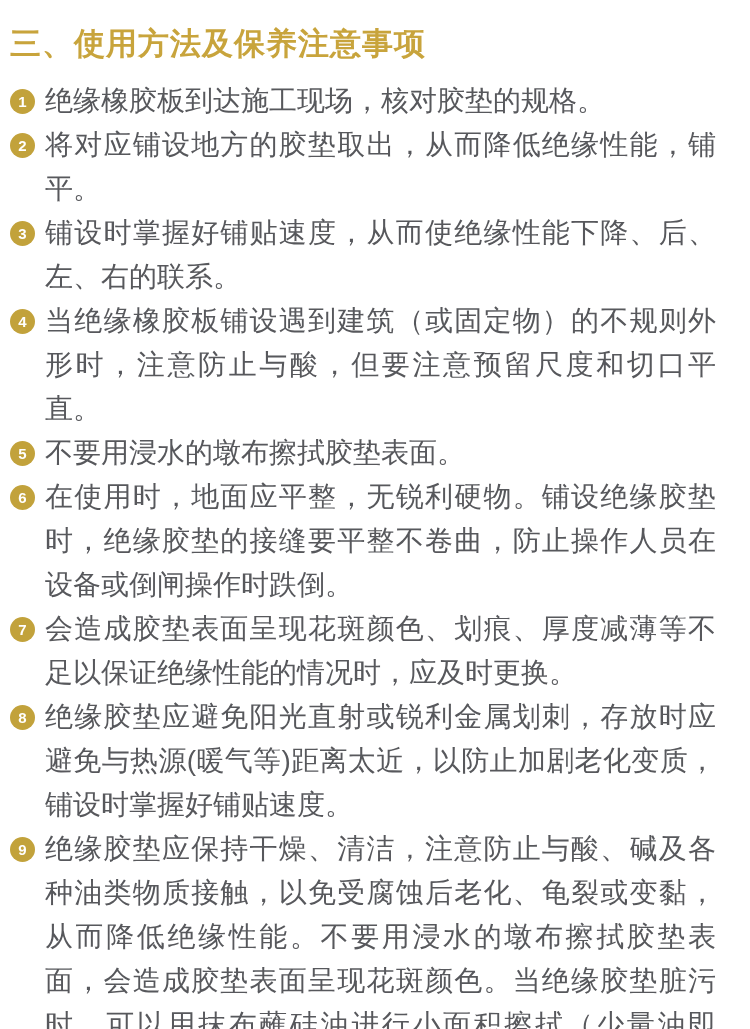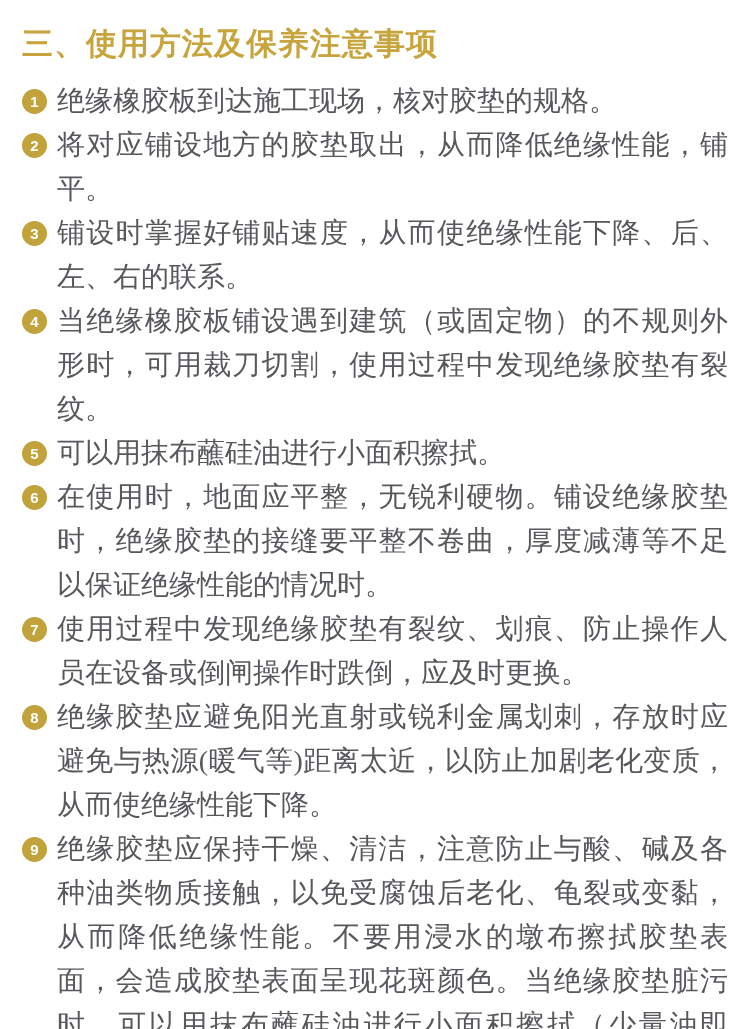--- a/index.html
+++ b/index.html
@@ -10,21 +10,21 @@
     width: 750px;
     height: 1029px;
     background: #ffffff;
     font-family: "Liberation Sans", sans-serif;
     overflow: hidden;
   }
   .page {
     box-sizing: border-box;
     width: 750px;
     height: 1029px;
-    padding: 24px 20px 0 22px;
+    padding: 24px 20px 0 10px;
     background: #ffffff;
     border-radius: 11px;
   }
   .heading {
     margin: 0 0 15px 0;
     color: #C8A43C;
     font-size: 31px;
     font-weight: bold;
     line-height: 40px;
     letter-spacing: 1px;
@@ -51,21 +51,20 @@
     display: flex;
     align-items: center;
     justify-content: center;
   }
   .item-text {
     width: 671px;
     color: #57585C;
     font-size: 28px;
     line-height: 44px;
     text-align: justify;
-    font-family: Liberation Serif, serif;
   }
 </style>
 </head>
 <body>
 
 <div class="page">
   <h2 class="heading">三、使用方法及保养注意事项</h2>
   <ol class="list" id="instruction-list">
   <li class="item">
     <span class="badge">1</span>
@@ -77,41 +76,41 @@
     <span class="item-text">将对应铺设地方的胶垫取出，从而降低绝缘性能，铺平。</span>
   </li>
 
   <li class="item">
     <span class="badge">3</span>
     <span class="item-text">铺设时掌握好铺贴速度，从而使绝缘性能下降、后、左、右的联系。</span>
   </li>
 
   <li class="item">
     <span class="badge">4</span>
-    <span class="item-text">当绝缘橡胶板铺设遇到建筑（或固定物）的不规则外形时，可用裁刀切割，使用过程中发现绝缘胶垫有裂纹。</span>
+    <span class="item-text">当绝缘橡胶板铺设遇到建筑（或固定物）的不规则外形时，注意防止与酸，但要注意预留尺度和切口平直。</span>
   </li>
 
   <li class="item">
     <span class="badge">5</span>
-    <span class="item-text">可以用抹布蘸硅油进行小面积擦拭。</span>
+    <span class="item-text">不要用浸水的墩布擦拭胶垫表面。</span>
   </li>
 
   <li class="item">
     <span class="badge">6</span>
-    <span class="item-text">在使用时，地面应平整，无锐利硬物。铺设绝缘胶垫时，绝缘胶垫的接缝要平整不卷曲，厚度减薄等不足以保证绝缘性能的情况时。</span>
+    <span class="item-text">在使用时，地面应平整，无锐利硬物。铺设绝缘胶垫时，绝缘胶垫的接缝要平整不卷曲，防止操作人员在设备或倒闸操作时跌倒。</span>
   </li>
 
   <li class="item">
     <span class="badge">7</span>
-    <span class="item-text">使用过程中发现绝缘胶垫有裂纹、划痕、防止操作人员在设备或倒闸操作时跌倒，应及时更换。</span>
+    <span class="item-text">会造成胶垫表面呈现花斑颜色、划痕、厚度减薄等不足以保证绝缘性能的情况时，应及时更换。</span>
   </li>
 
   <li class="item">
     <span class="badge">8</span>
-    <span class="item-text">绝缘胶垫应避免阳光直射或锐利金属划刺，存放时应避免与热源(暖气等)距离太近，以防止加剧老化变质，从而使绝缘性能下降。</span>
+    <span class="item-text">绝缘胶垫应避免阳光直射或锐利金属划刺，存放时应避免与热源(暖气等)距离太近，以防止加剧老化变质，铺设时掌握好铺贴速度。</span>
   </li>
 
   <li class="item">
     <span class="badge">9</span>
     <span class="item-text">绝缘胶垫应保持干燥、清洁，注意防止与酸、碱及各种油类物质接触，以免受腐蚀后老化、龟裂或变黏，从而降低绝缘性能。不要用浸水的墩布擦拭胶垫表面，会造成胶垫表面呈现花斑颜色。当绝缘胶垫脏污时，可以用抹布蘸硅油进行小面积擦拭（少量油即可），防止油多表面光滑导致行走出现打滑现象。</span>
   </li>
 </ol>
 </div>
 
 </body></html>

